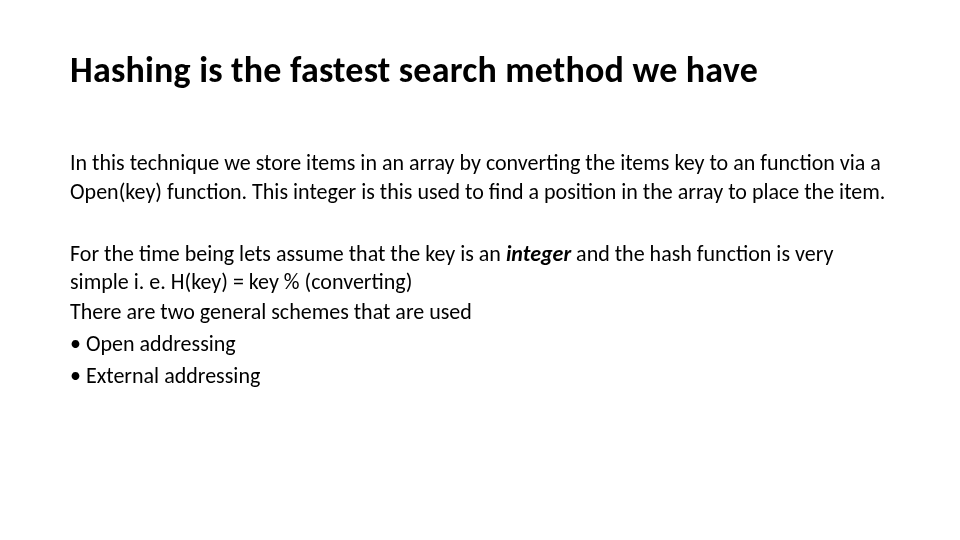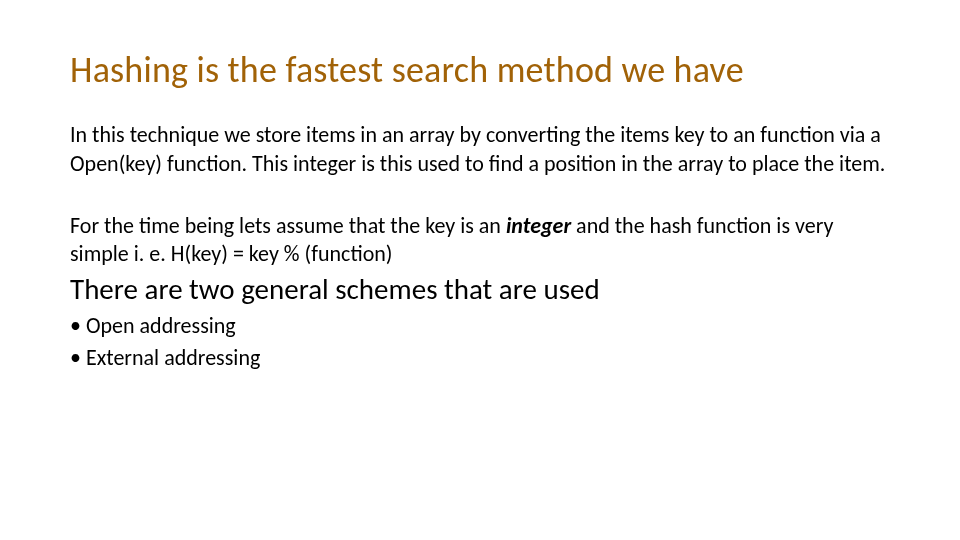--- a/index.html
+++ b/index.html
@@ -13,35 +13,35 @@
     overflow: hidden;
   }
   .slide {
     width: 960px;
     height: 540px;
     box-sizing: border-box;
     padding: 50px 70px 0 70px;
   }
   .title {
     font-size: 36px;
-    font-weight: 400;
-    color: #a16207;
-    margin: 0 0 30px 0;
+    font-weight: 700;
+    color: #000000;
+    margin: 0 0 58px 0;
     line-height: 1.15;
     letter-spacing: 0.2px;
   }
   .body p {
     font-size: 22px;
     line-height: 1.28;
     margin: 0 0 34px 0;
     color: #000;
   }
   .body p.tight { margin-bottom: 0; }
   .body .schemes {
-    font-size: 29px;
+    font-size: 22px;
     line-height: 1.45;
     margin: 0;
   }
   .italic { font-style: italic; font-weight: bold; }
   .underline { }
   ul.bullets {
     list-style: none;
     padding: 0;
     margin: 0;
   }
@@ -60,21 +60,21 @@
 
   <h1 class="title">Hashing is the fastest search method we have</h1>
 
   <div class="body">
 
     <p>
       <span>In this technique we store items in an array by converting the items </span><span class="underline">key</span><span> to an function via a </span><span class="underline">Open(key)</span><span> function.  This integer is this used to find a position in the array to place the item.</span>
     </p>
 
     <p class="tight">
-      <span>For the time being lets assume that the key is an </span><span class="italic">integer</span><span> and the hash function is very simple i. e.   H(</span><span class="underline">key</span><span>) = </span><span class="underline">key</span><span> % (</span><span class="underline">function</span><span>)</span>
+      <span>For the time being lets assume that the key is an </span><span class="italic">integer</span><span> and the hash function is very simple i. e.   H(</span><span class="underline">key</span><span>) = </span><span class="underline">key</span><span> % (</span><span class="underline">converting</span><span>)</span>
     </p>
 
     <div class="schemes">There are two general schemes that are used</div>
 
     <ul class="bullets">
       <li>Open addressing</li>
       <li>External addressing</li>
     </ul>
 
   </div>

